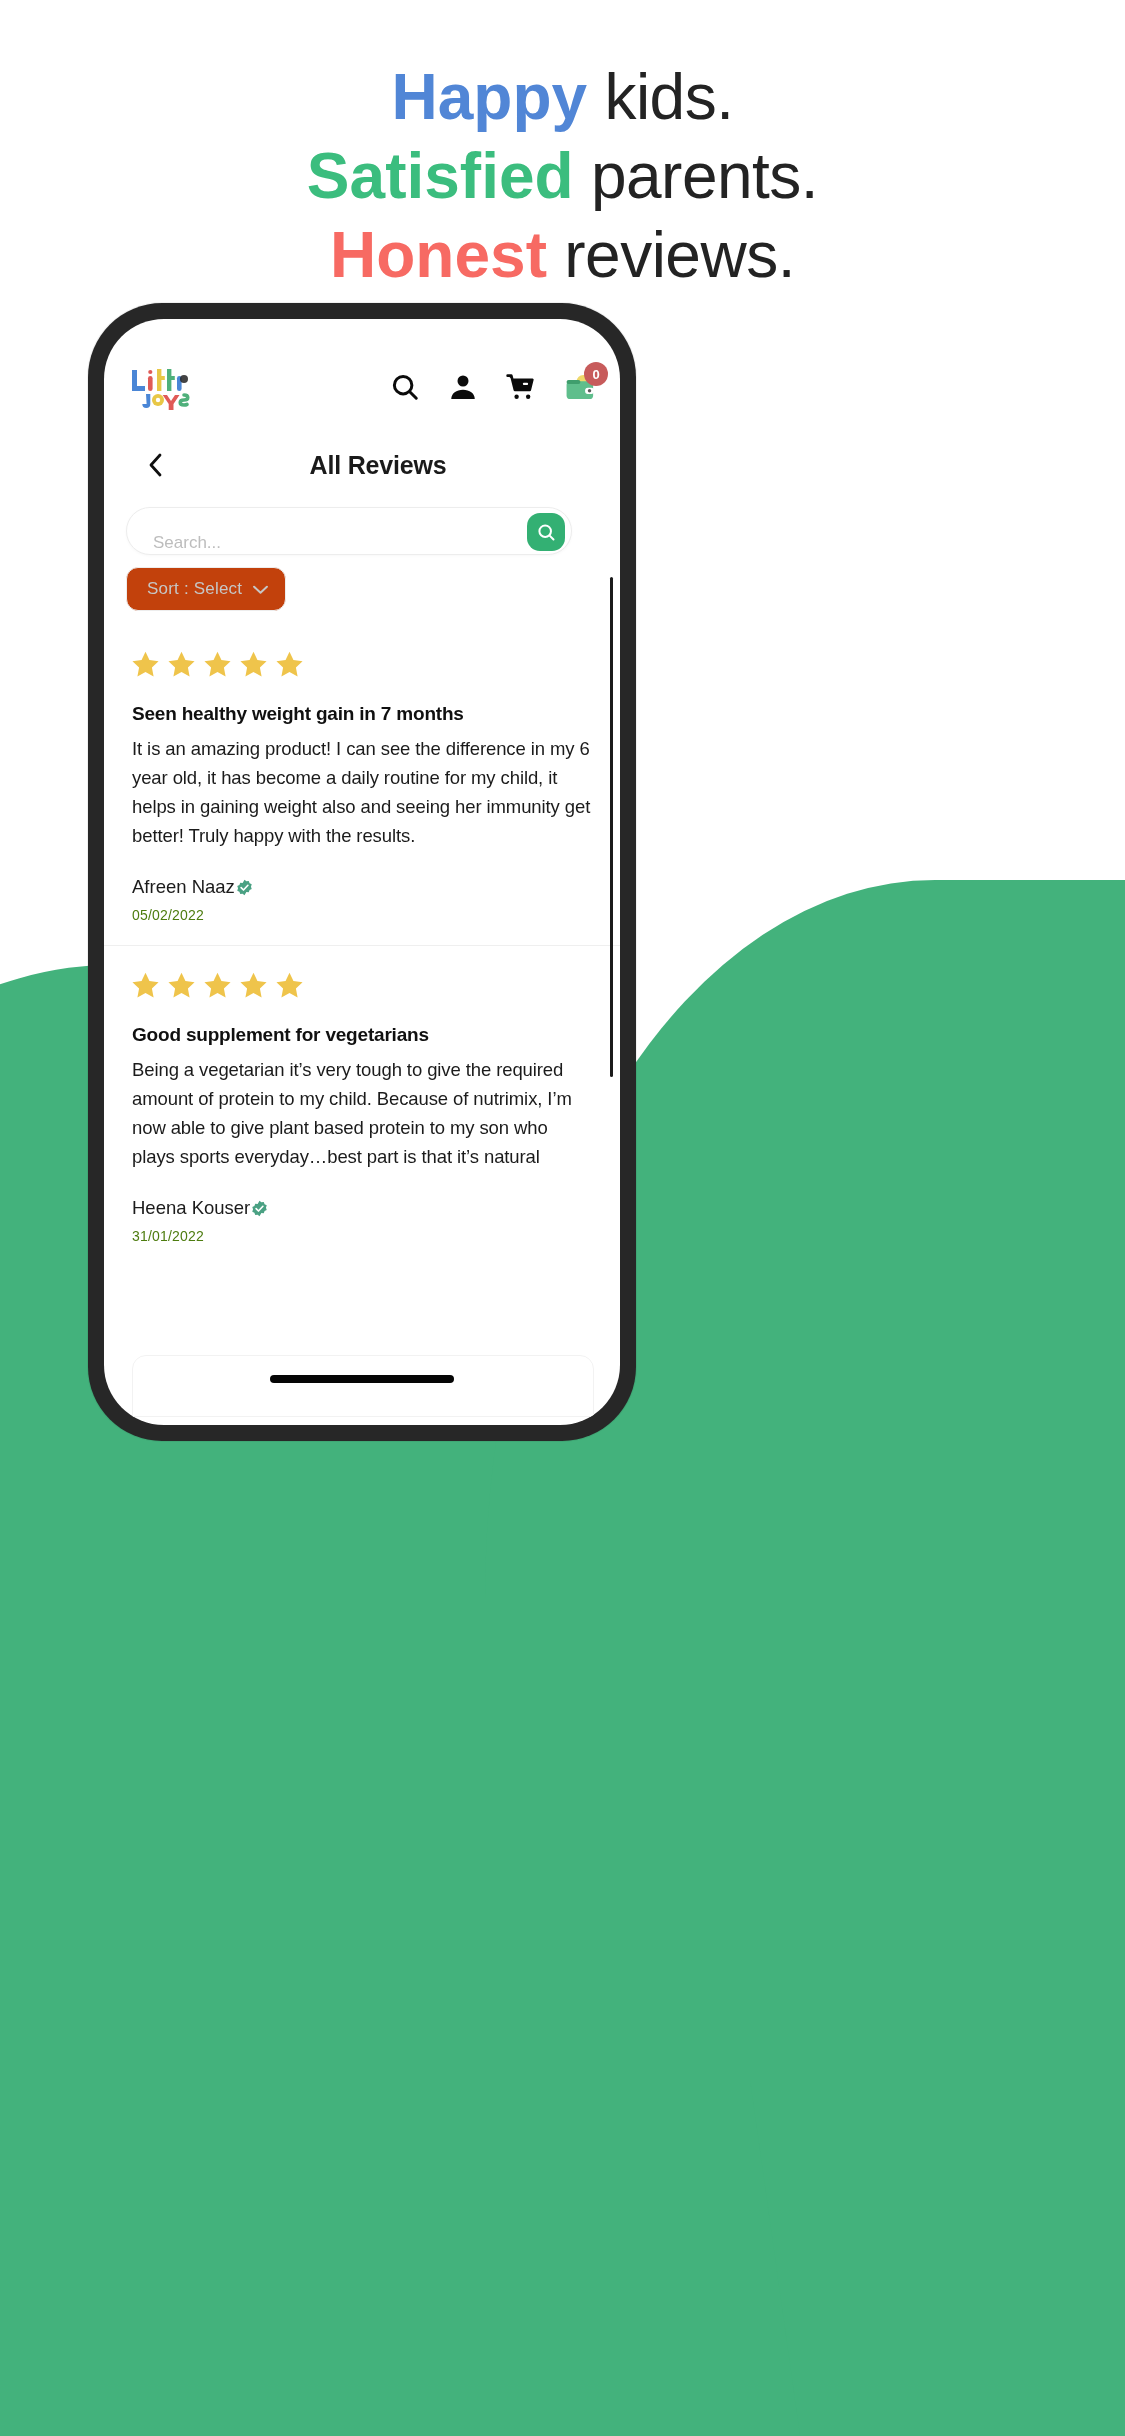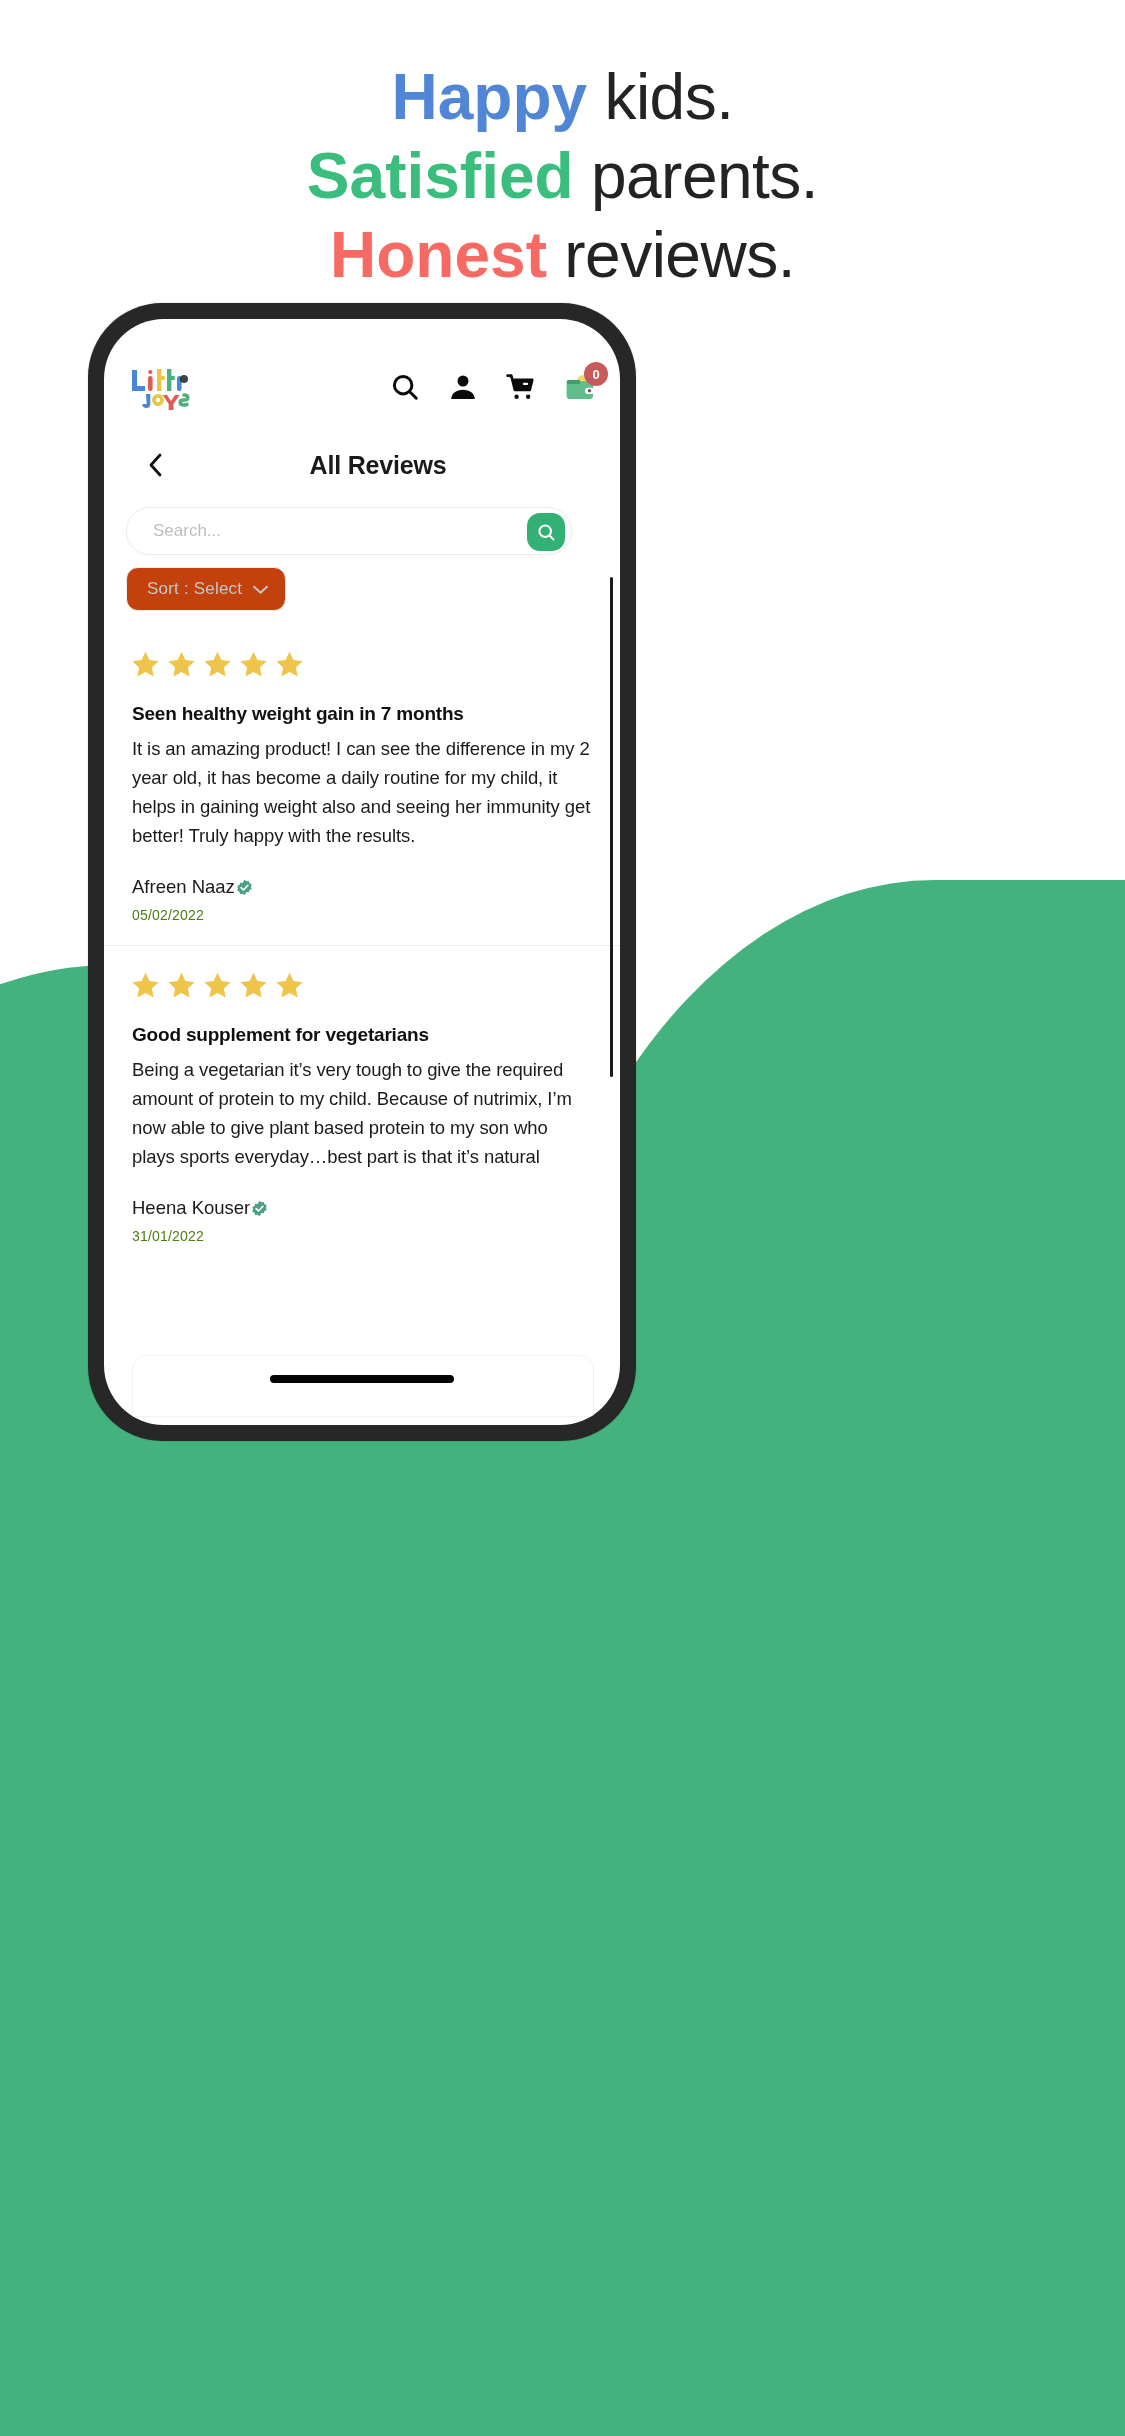--- a/index.html
+++ b/index.html
@@ -78,21 +78,21 @@
     position:absolute;left:0;width:516px;text-align:center;
     font-size:25px;font-weight:800;color:#1a1a1a;letter-spacing:-.2px;
   }
   
   #search-row{
     position:absolute;left:0;top:182px;width:516px;height:60px;
   }
   #search-box{
     position:absolute;left:22px;top:6px;width:444px;height:46px;
     border:1.5px solid #EDEDED;border-radius:26px;background:#fff;
-    display:flex;align-items:center;
+    display:flex;align-items:flex-end;
     box-shadow:0 1px 3px rgba(0,0,0,.03);
   }
   #search-input{
     border:0;outline:0;background:transparent;margin-left:24px;width:330px;
     font-family:"Liberation Sans",sans-serif;font-size:17px;color:#AFAFAF;
   }
   #search-input::placeholder{color:#BDBDBD;}
   #search-btn{
     position:absolute;right:6px;top:5px;width:38px;height:38px;border-radius:13px;
     background:#33B073;display:flex;align-items:center;justify-content:center;border:0;
@@ -253,21 +253,21 @@
                 <polygon points="12,0.6 15.5,8 23.6,9 17.7,14.6 19.2,22.6 12,18.7 4.8,22.6 6.3,14.6 0.4,9 8.5,8" fill="#EFC44B"></polygon>
               </svg>
           <svg class="star" viewBox="0 0 24 23">
                 <polygon points="12,0.6 15.5,8 23.6,9 17.7,14.6 19.2,22.6 12,18.7 4.8,22.6 6.3,14.6 0.4,9 8.5,8" fill="#EFC44B"></polygon>
               </svg>
           <svg class="star" viewBox="0 0 24 23">
                 <polygon points="12,0.6 15.5,8 23.6,9 17.7,14.6 19.2,22.6 12,18.7 4.8,22.6 6.3,14.6 0.4,9 8.5,8" fill="#EFC44B"></polygon>
               </svg>
         </div>
         <p class="rv-title">Seen healthy weight gain in 7 months</p>
-        <p class="rv-body">It is an amazing product! I can see the difference in my 2 year old, it has become a daily routine for my child, it helps in gaining weight also and seeing her immunity get better! Truly happy with the results.</p>
+        <p class="rv-body">It is an amazing product! I can see the difference in my 6 year old, it has become a daily routine for my child, it helps in gaining weight also and seeing her immunity get better! Truly happy with the results.</p>
         <div class="rv-author">
           <span>Afreen Naaz</span>
           <svg class="verified" viewBox="0 0 20 20">
                 <path d="M10 .9l2.2 1.8 2.8-.4 1 2.7 2.5 1.3-.9 2.7.9 2.7-2.5 1.3-1 2.7-2.8-.4L10 19.1l-2.2-1.8-2.8.4-1-2.7L1.5 13.7l.9-2.7-.9-2.7 2.5-1.3 1-2.7 2.8.4z" fill="#4AA183"></path>
                 <polyline points="6,10.2 8.8,13 14,7.4" fill="none" stroke="#ffffff" stroke-width="1.9" stroke-linecap="round" stroke-linejoin="round"></polyline>
               </svg>
         </div>
         <div class="rv-date">05/02/2022</div>
       </div>
 

